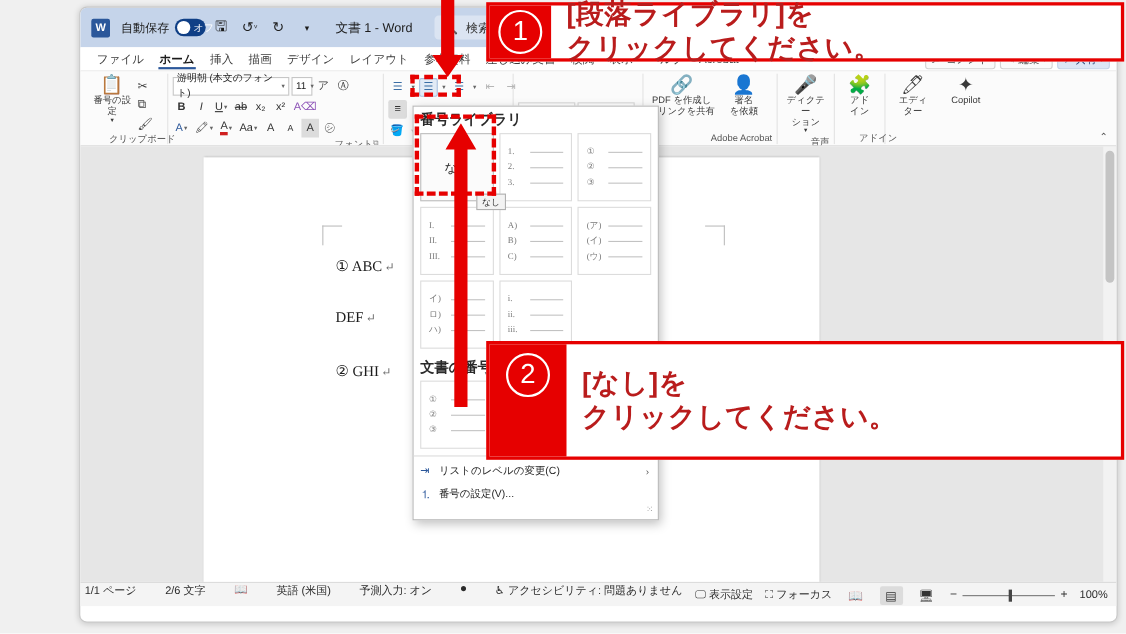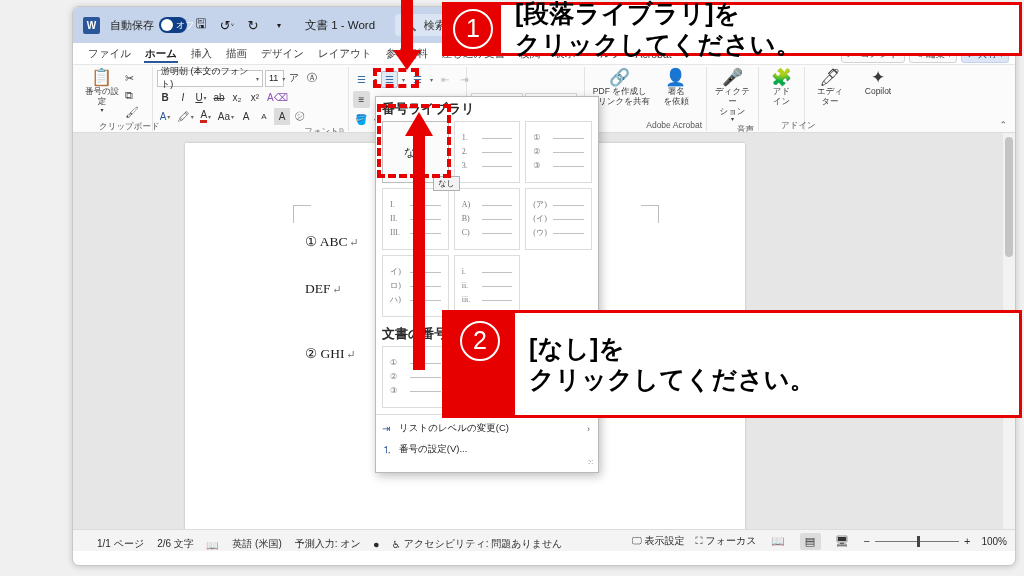--- a/index.html
+++ b/index.html
@@ -282,24 +282,24 @@
     background: #c4c4c4;
     border-radius: 4px;
   }
 
   
   .statusbar {
     position: relative;
     height: 22px;
     background: #f4f4f4;
     border-top: 1px solid #dcdcdc;
-    display: flex; align-items: flex-end;
+    display: flex; align-items: flex-start;
     font-size: 10px; color: #2b2b2b;
-    padding-left: 24px;
-    gap: 13px;
+    padding-left: 4px;
+    gap: 26px;
   }
   .sb-item { display: flex; align-items: center; gap: 3px; white-space: nowrap; }
   .statusbar-right {
     position: absolute; right: 8px; top: 0; height: 22px;
     display: flex; align-items: center; gap: 11px;
     font-size: 10px;
   }
   .view-btn {
     width: 21px; height: 17px;
     display: flex; align-items: center; justify-content: center;
@@ -429,21 +429,21 @@
     font-size: 25px;
     font-weight: normal;
     padding-bottom: 2px;
   }
   .callout-text {
     flex: 1;
     display: flex; flex-direction: column; justify-content: center;
     padding-left: 14px;
     font-size: 25px;
     font-weight: bold;
-    color: #000000;
+    color: #b91c1c;
     line-height: 1.24;
     letter-spacing: .5px;
     white-space: pre-line;
   }
   #callout-1 { left: 442px; top: 2px; width: 580px; height: 54px; }
   #callout-1 .callout-num { width: 56px; }
   #callout-2 { left: 442px; top: 310px; width: 580px; height: 108px; }
   #callout-2 .callout-num { width: 70px; align-items: flex-start; padding-top: 8px; }
 
   .hl-box {
@@ -696,21 +696,21 @@
       <div class="page">
         <div class="margin-mark" style="left:108px;top:62px"></div>
         <div class="margin-mark" style="right:86px;top:62px;border-left:none;border-right:1px solid #bdbdbd"></div>
 
         <div class="doc-line" style="left:120px;top:90px">
           <span>①  ABC</span><span class="pilcrow">↵</span>
         </div>
         <div class="doc-line" style="left:120px;top:138px">
           <span>DEF</span><span class="pilcrow">↵</span>
         </div>
-        <div class="doc-line" style="left:120px;top:202px">
+        <div class="doc-line" style="left:120px;top:186px">
           <span>②  GHI</span><span class="pilcrow">↵</span>
         </div>
       </div>
 
       <div class="scroll-track">
         <div class="scroll-thumb"></div>
       </div>
     </div>
 
     <div class="statusbar">

